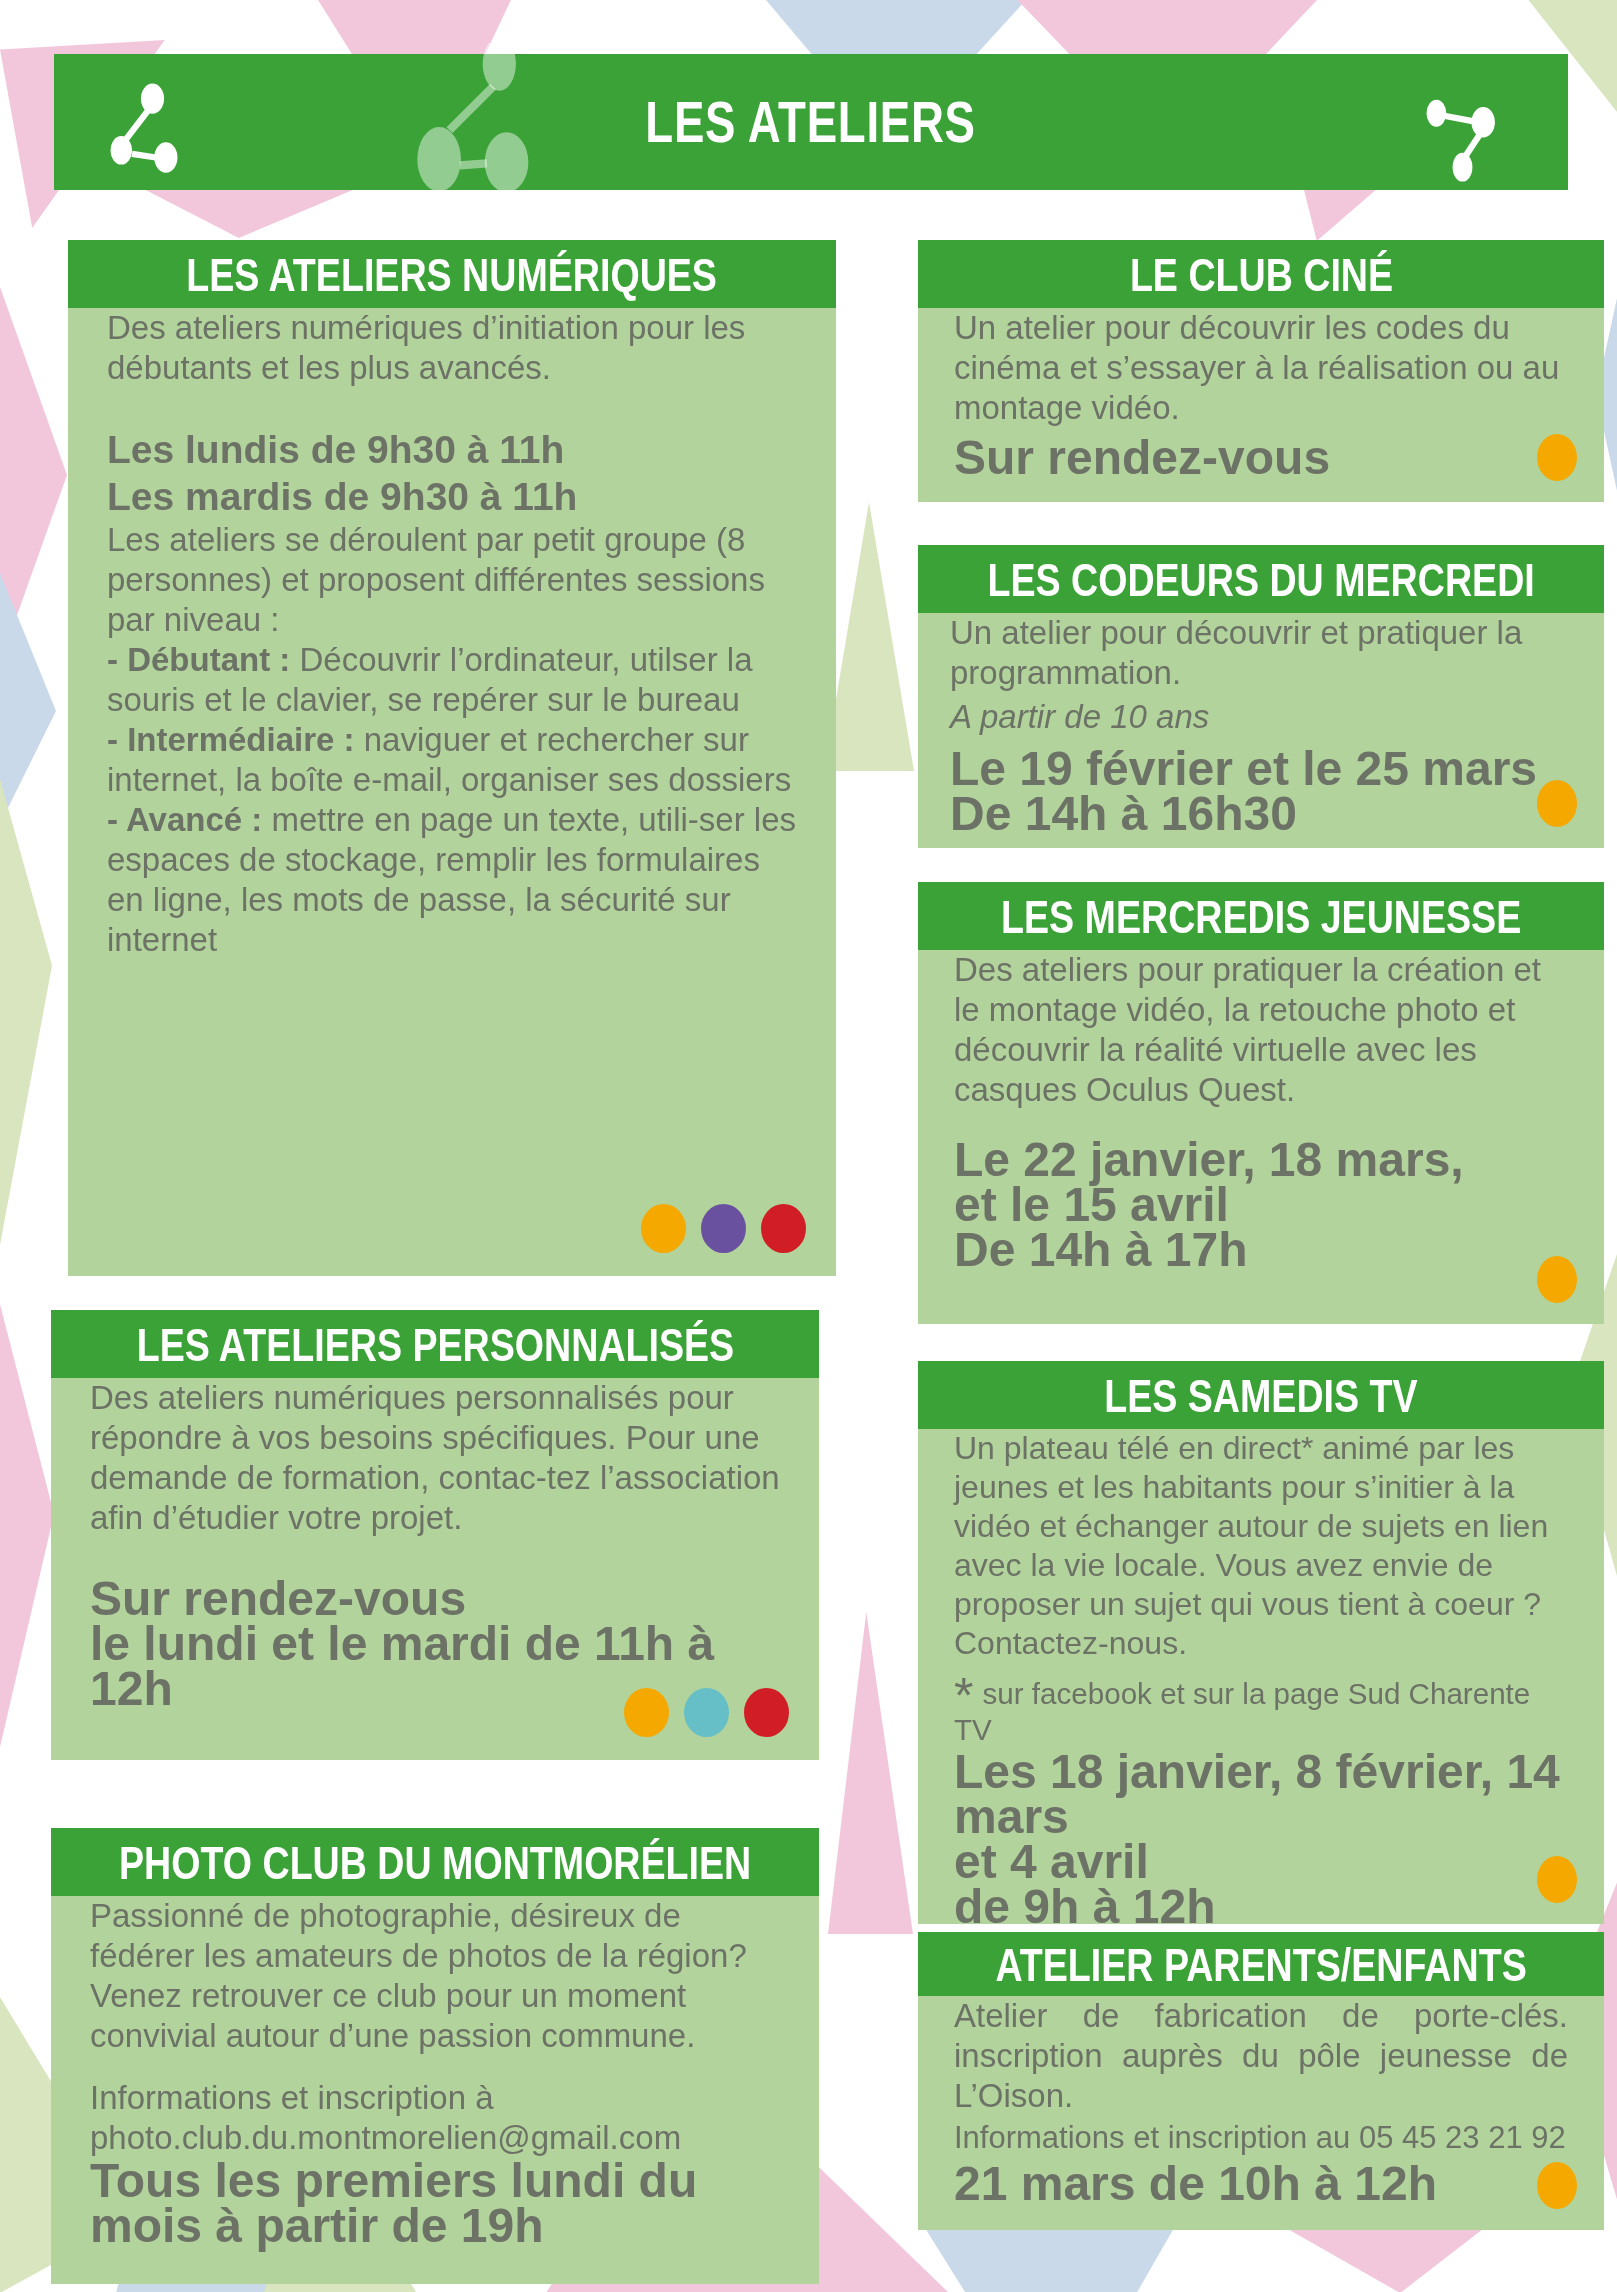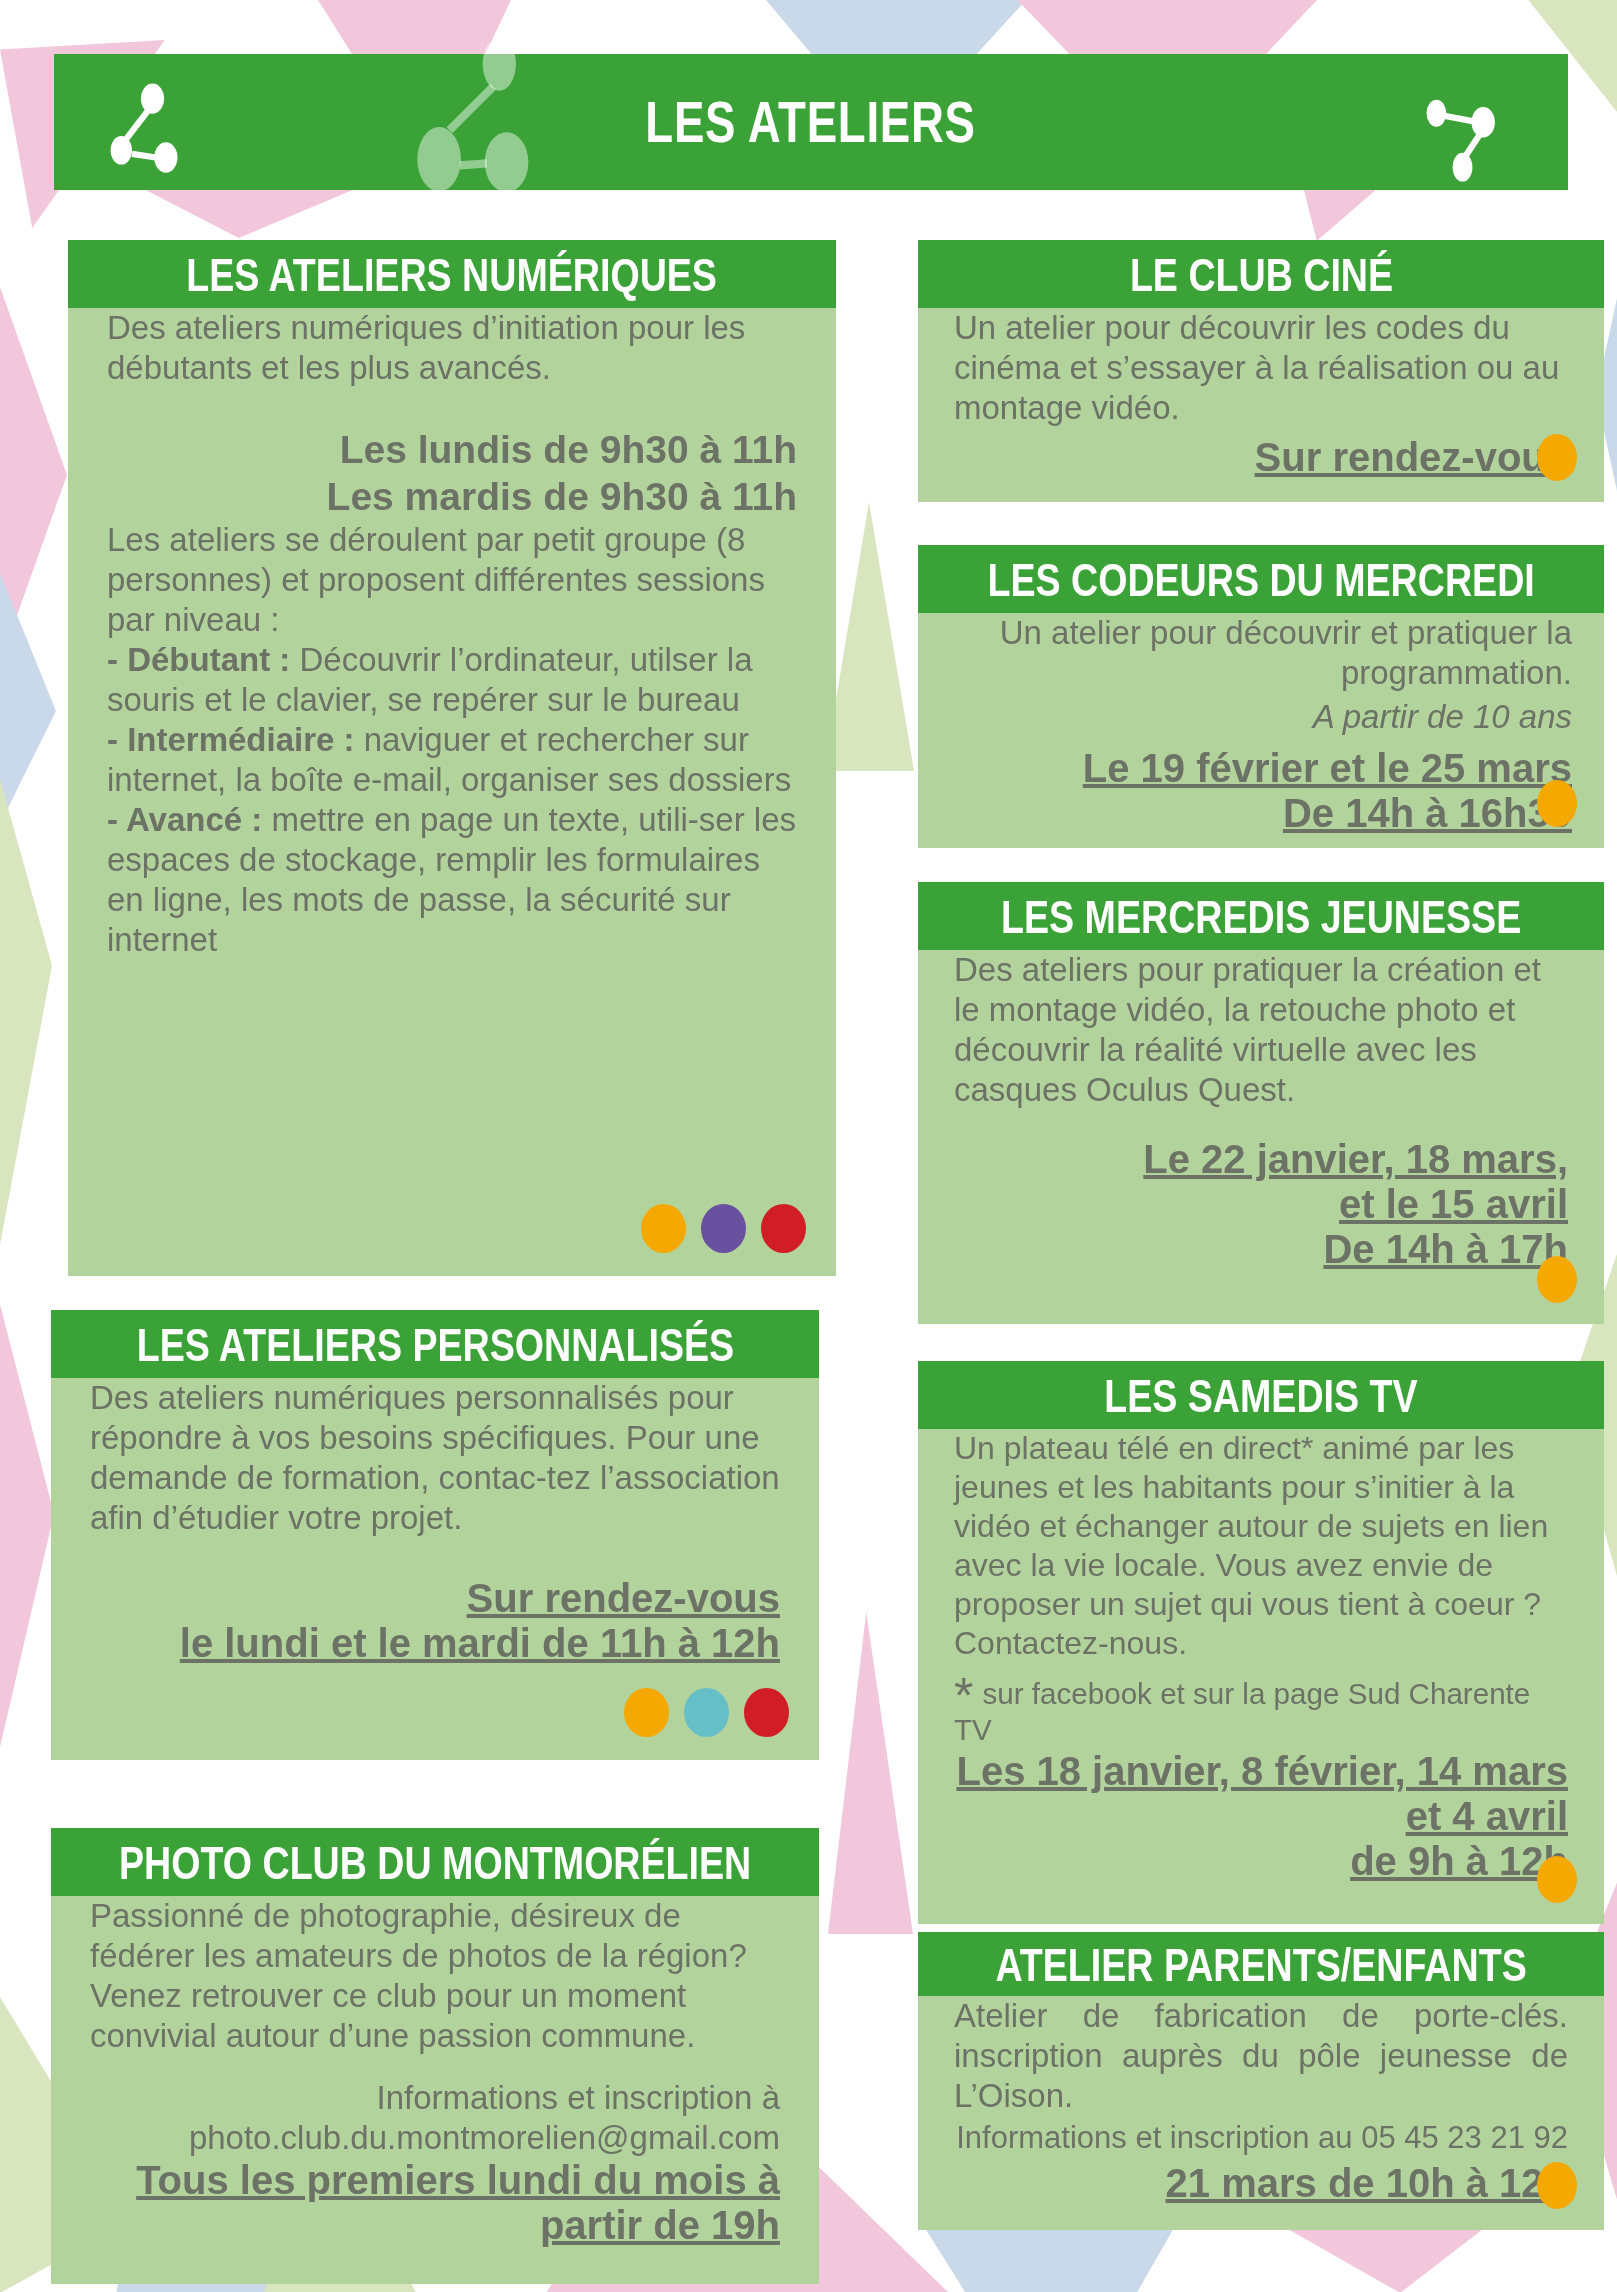--- a/index.html
+++ b/index.html
@@ -40,24 +40,24 @@
     display:inline-block;transform:scaleX(0.8);white-space:nowrap;
   }
   .card-body{
     position:relative;color:var(--text,#6C7265);
     font-size:33px;line-height:40px;
     padding:0 39px;
   }
   .card-body p{margin:0;}
   .mt{margin-top:38px;}
   .mts{margin-top:21.5px;}
-  .center{text-align:right;}
+  .center{text-align:left;}
   .justify{text-align:justify;}
   .big-bold{font-weight:bold;font-size:39px;line-height:47px;}
-  .mid-bold{font-weight:bold;font-size:40px;line-height:45px;text-decoration:underline;}
+  .mid-bold{font-weight:bold;font-size:48px;line-height:45px;}
   .italic{font-style:italic;}
   .small{font-size:29.6px;line-height:36px;}
   .note-star{font-size:50px;line-height:18px;vertical-align:-9px;margin-right:9px;}
   
   .dots-row{
     position:absolute;right:30px;bottom:23px;
     display:flex;gap:15px;
   }
   .dot{width:45px;height:49px;border-radius:50%;display:inline-block;}
   .dot-single{position:absolute;right:27px;bottom:21.5px;width:40px;height:47px;border-radius:50%;}

